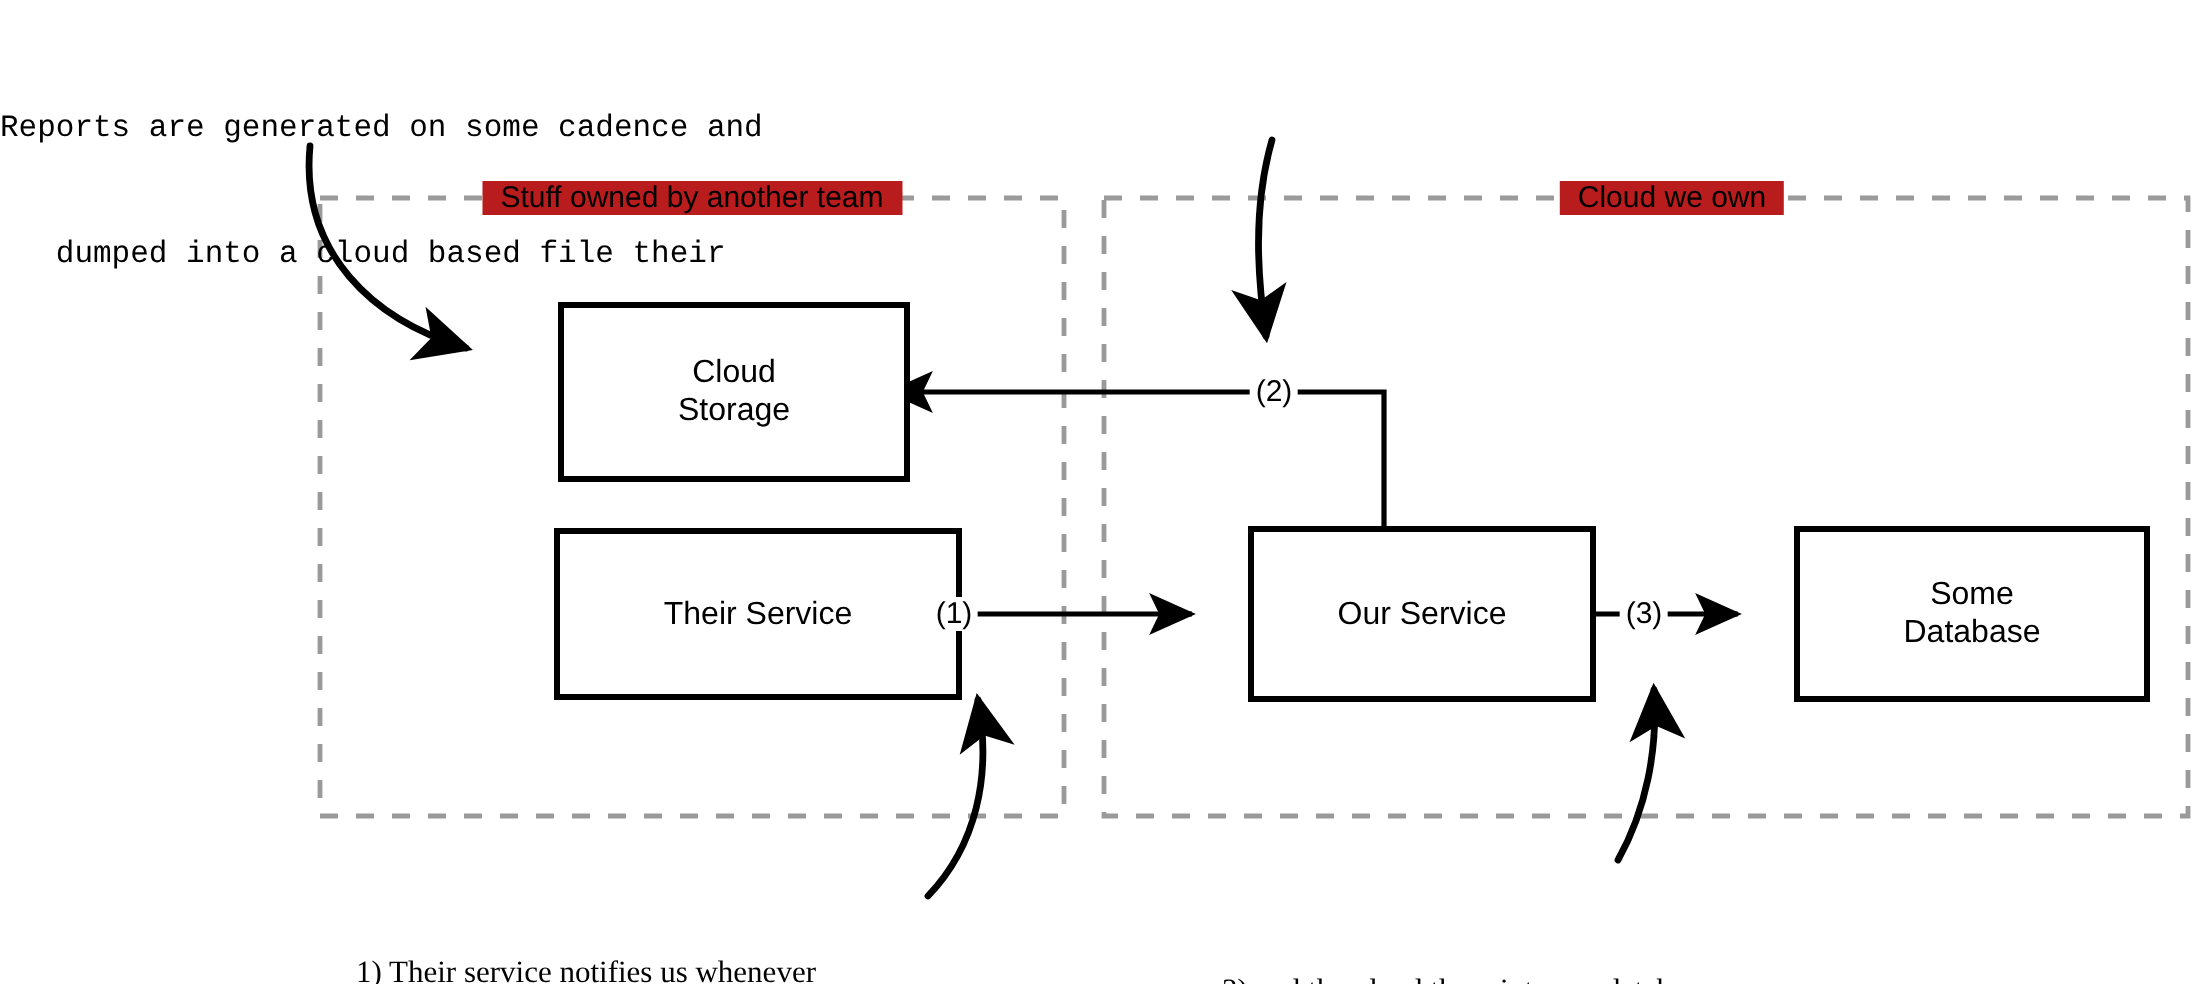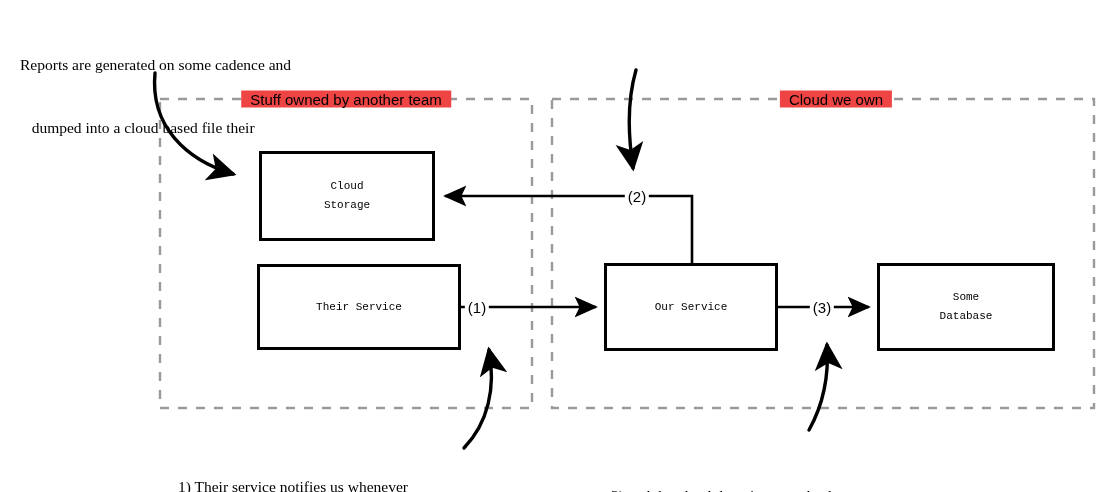--- a/index.html
+++ b/index.html
@@ -27,42 +27,43 @@
   
   .annotation {
     position: absolute;
     font-family: "Liberation Serif", serif;
     font-size: 15.5px;
     line-height: 21px;
     color: #000000;
     white-space: pre;
   }
   #annotation-reports {
-    left: 20px;
+    left: 0;
     top: 12px;
+    font-family: Liberation Mono, monospace;
   }
   #annotation-download {
     left: 546px;
     top: 31px;
   }
   #annotation-notify {
     left: 178px;
     top: 434px;
   }
   #annotation-load {
     left: 611px;
     top: 443px;
   }
   
   .group-label {
     position: absolute;
     font-family: "Liberation Sans", sans-serif;
     font-size: 15px;
     color: #000000;
-    background: #ef4444;
+    background: #b91c1c;
     padding: 0 9px;
     white-space: nowrap;
     transform: translate(-50%, -50%);
   }
   #group-label-left {
     left: 346px;
     top: 99px;
   }
   #group-label-right {
     left: 836px;
@@ -71,25 +72,26 @@
   
   .node {
     position: absolute;
     box-sizing: border-box;
     border: 3px solid #000000;
     background: #ffffff;
     display: flex;
     align-items: center;
     justify-content: center;
     text-align: center;
-    font-family: Liberation Mono, monospace;
-    font-size: 11px;
+    font-family: Liberation Sans, sans-serif;
+    font-size: 16px;
     line-height: 19px;
     color: #000000;
     white-space: pre-line;
+    margin-left: 20px;
   }
   #node-cloud-storage {
     left: 259px;
     top: 151px;
     width: 176px;
     height: 90px;
   }
   #node-their-service {
     left: 257px;
     top: 264px;

